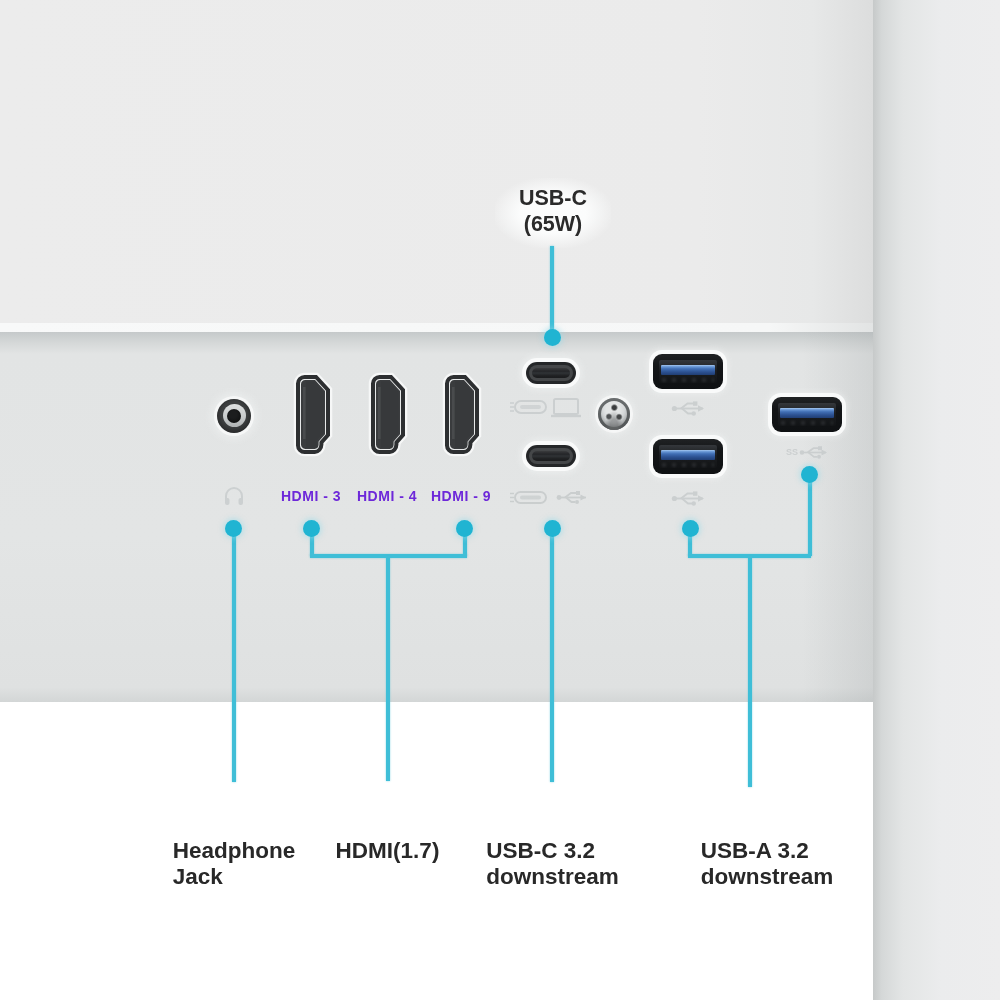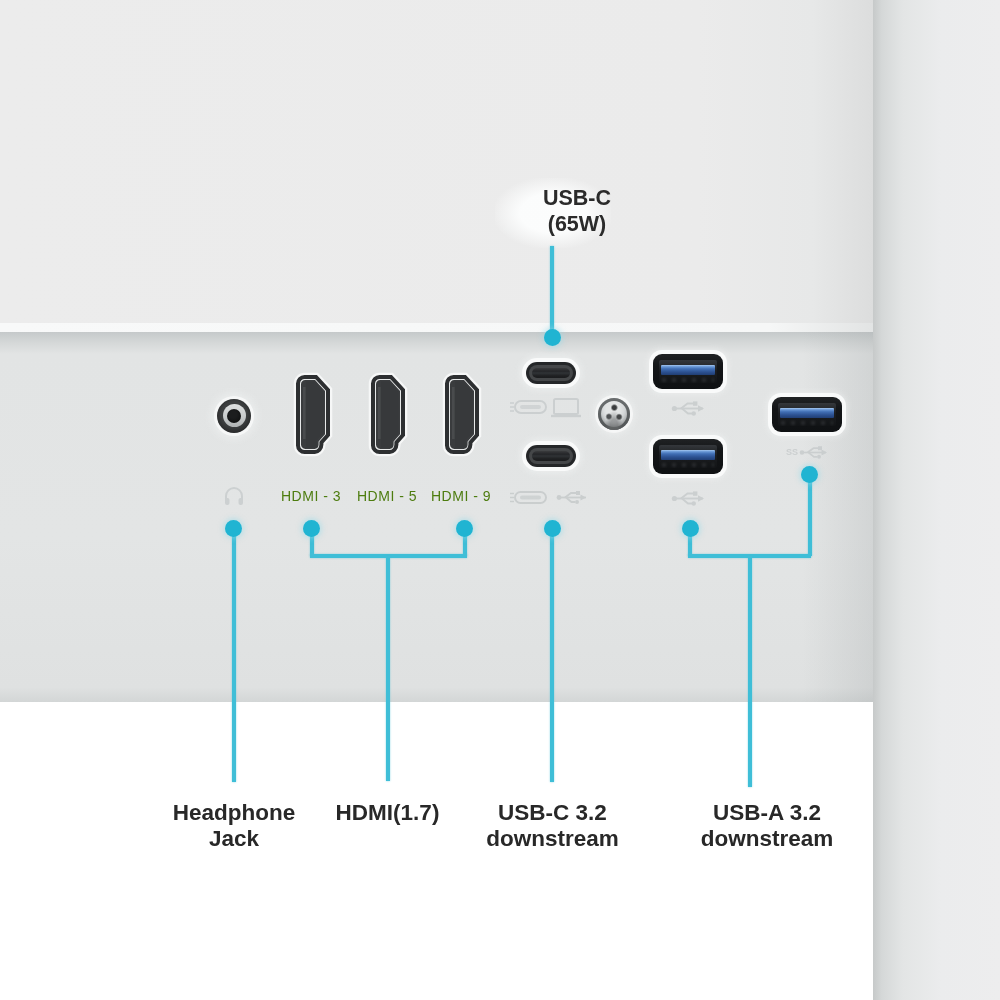--- a/index.html
+++ b/index.html
@@ -20,26 +20,26 @@
        background:linear-gradient(to right,#c6c9c9 0px,#d5d8d8 9px,#e3e5e5 30px,#ebeced 68px,#ededee 100%);}
 
   
   .line{position:absolute;width:4px;background:#3fbed7;box-shadow:0 0 2px rgba(80,195,218,.7);z-index:1;}
   .hline{position:absolute;height:4px;background:#3fbed7;box-shadow:0 0 2px rgba(80,195,218,.7);z-index:1;}
   .dot{position:absolute;width:17px;height:17px;border-radius:50%;background:#20b4d2;z-index:2;
        box-shadow:0 0 5px 2px rgba(150,220,234,.5);}
 
   
   .lbl{position:absolute;font-weight:700;font-size:22.5px;line-height:26px;color:#282828;
-       text-align:center;transform:translateX(-50%);white-space:nowrap;}
+       text-align:left;transform:translateX(-50%);white-space:nowrap;margin-top:38px;}
   .toplbl{position:absolute;font-weight:700;font-size:21.5px;line-height:26px;color:#2b2b2b;
        text-align:center;transform:translateX(-50%);white-space:nowrap;}
 
   
-  .eng{position:absolute;font-weight:400;font-size:14px;color:#4d7c0f;letter-spacing:0.5px;
+  .eng{position:absolute;font-weight:700;font-size:14px;color:#6d28d9;letter-spacing:0.5px;
        transform:translateX(-50%);white-space:nowrap;}
 
   
   .hp{left:217px;top:398.5px;width:34px;height:34px;border-radius:50%;
       background:radial-gradient(circle at 50% 45%,#3c3e3f 0 50%,#232425 80%,#333536 100%);
       box-shadow:0 0 0 3px rgba(249,250,250,.8),0 0 8px 6px rgba(246,248,248,.45);}
   .hp .silver{position:absolute;left:5.5px;top:5.5px;width:23px;height:23px;border-radius:50%;
       background:linear-gradient(180deg,#dee0e0 0,#c6c9ca 60%,#aeb1b2 100%);}
   .hp .hole{position:absolute;left:10px;top:10px;width:14px;height:14px;border-radius:50%;
       background:radial-gradient(circle at 45% 40%,#1c1d1e 0 30%,#0a0b0b 100%);}
@@ -148,21 +148,21 @@
     </div>
   </div>
 <div class="usba" style="left:772px;top:397px">
     <div class="cav">
       <div class="tongue"></div>
       <div class="pins"></div>
     </div>
   </div>
 
 <div class="eng" style="left:311px;top:488px">HDMI - 3</div>
-<div class="eng" style="left:387px;top:488px">HDMI - 5</div>
+<div class="eng" style="left:387px;top:488px">HDMI - 4</div>
 <div class="eng" style="left:461px;top:488px">HDMI - 9</div>
 
 <svg class="eic" style="left:223px;top:486px;opacity:.85" width="22" height="22" viewBox="0 0 22 22">
   <path d="M3 14 V10 C3 5.6 6.6 2 11 2 C15.4 2 19 5.6 19 10 V14" fill="none" stroke="#c9cdce" stroke-width="2"></path>
   <rect x="2" y="12" width="4.5" height="7" rx="2" fill="#c9cdce"></rect>
   <rect x="15.5" y="12" width="4.5" height="7" rx="2" fill="#c9cdce"></rect>
 </svg>
 
 <svg class="eic" style="left:508px;top:396px;opacity:.85" width="80" height="22" viewBox="0 0 80 22">
   <rect x="7" y="5" width="31" height="12" rx="6" fill="none" stroke="#c8cccd" stroke-width="2"></rect>
@@ -214,21 +214,21 @@
     <path d="M3 8.5 H27" stroke="#c6cacb" stroke-width="1.7" fill="none"></path>
     <path d="M28 8.5 l-5.5 -3 v6 Z" fill="#c6cacb"></path>
     <path d="M8.5 8.5 L14.5 4.2 H20" stroke="#c6cacb" stroke-width="1.7" fill="none"></path>
     <rect x="19" y="2.2" width="4" height="4" fill="#c6cacb"></rect>
     <path d="M9.5 8.5 L15 12.8 H18" stroke="#c6cacb" stroke-width="1.7" fill="none"></path>
     <circle cx="20" cy="12.8" r="2" fill="#c6cacb"></circle>
   </g>
 </svg>
 
 <div style="position:absolute;left:495px;top:178px;width:116px;height:70px;background:radial-gradient(ellipse at center,rgba(252,253,253,.95) 0 40%,rgba(252,253,253,0) 75%);"></div>
-<div class="toplbl" style="left:577px;top:185px">USB-C<br>(65W)</div>
+<div class="toplbl" style="left:553px;top:185px">USB-C<br>(65W)</div>
 <div class="line" style="left:550px;top:246px;height:91px"></div>
 <div class="dot" style="left:543.5px;top:328.5px"></div>
 
 <div class="dot" style="left:225px;top:520px"></div>
 <div class="dot" style="left:303px;top:520px"></div>
 <div class="dot" style="left:456px;top:520px"></div>
 <div class="dot" style="left:543.5px;top:520px"></div>
 <div class="dot" style="left:681.5px;top:520px"></div>
 <div class="dot" style="left:801px;top:465.5px"></div>
 

